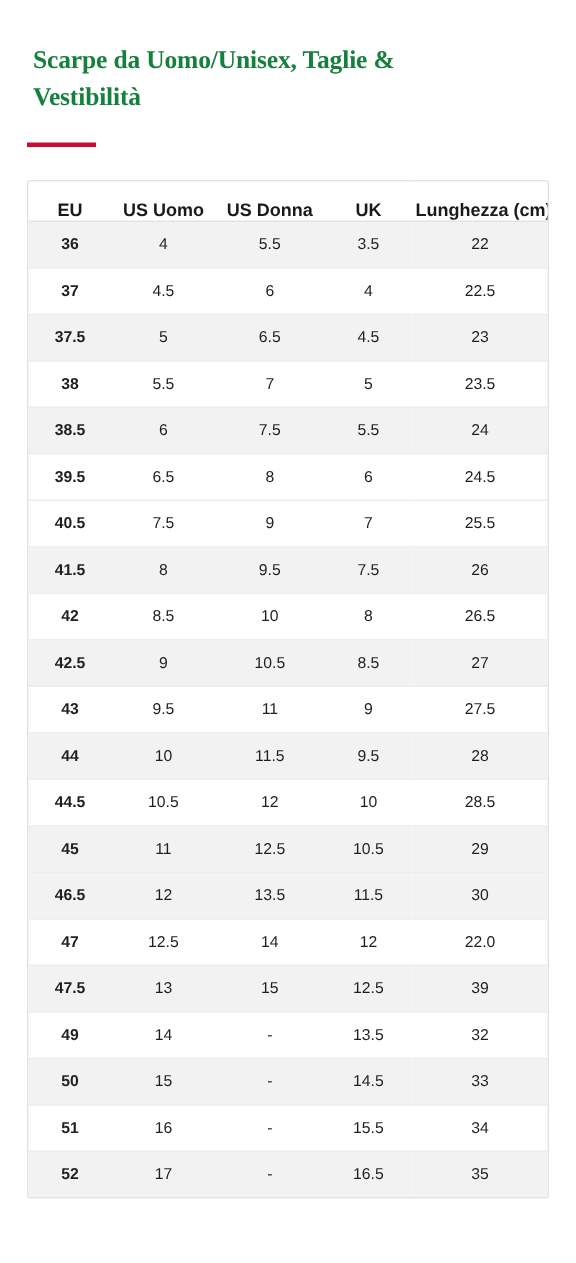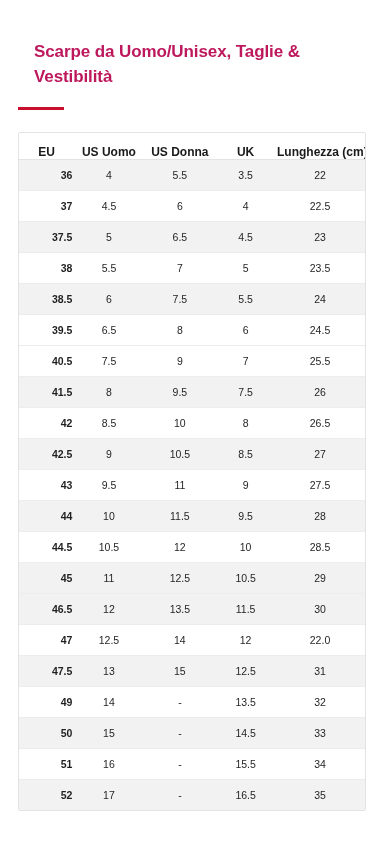--- a/index.html
+++ b/index.html
@@ -17,23 +17,24 @@
   .page {
     width: 384px;
     box-sizing: border-box;
     padding: 24px 18px 10px 18px;
   }
   .title {
     font-size: 17px;
     line-height: 1.45;
     font-weight: bold;
     letter-spacing: -0.1px;
-    color: #be185d;
-    margin: 16px;
+    color: #15803d;
+    margin: 4px;
     max-width: 300px;
+    font-family: Liberation Serif, serif;
   }
   .title-rule {
     width: 46px;
     height: 3px;
     background: #c8102e;
     margin: 18px 0 0 0;
     border: 0;
   }
   .table-wrap {
     margin-top: 22px;
@@ -65,21 +66,20 @@
     white-space: nowrap;
   }
   table.size-table tbody tr:last-child td {
     border-bottom: none;
   }
   table.size-table tbody tr.alt td {
     background: #f2f2f2;
   }
   table.size-table tbody td.col-eu {
     font-weight: bold;
-    text-align: right;
   }
   
   col.c0 { width: 16%; }
   col.c1 { width: 20%; }
   col.c2 { width: 21%; }
   col.c3 { width: 17%; }
   col.c4 { width: 26%; }
 </style>
 </head>
 <body>
@@ -218,21 +218,21 @@
             <td>12.5</td>
             <td>14</td>
             <td>12</td>
             <td>22.0</td>
           </tr>
           <tr class="alt">
             <td class="col-eu">47.5</td>
             <td>13</td>
             <td>15</td>
             <td>12.5</td>
-            <td>31</td>
+            <td>39</td>
           </tr>
           <tr>
             <td class="col-eu">49</td>
             <td>14</td>
             <td>-</td>
             <td>13.5</td>
             <td>32</td>
           </tr>
           <tr class="alt">
             <td class="col-eu">50</td>

